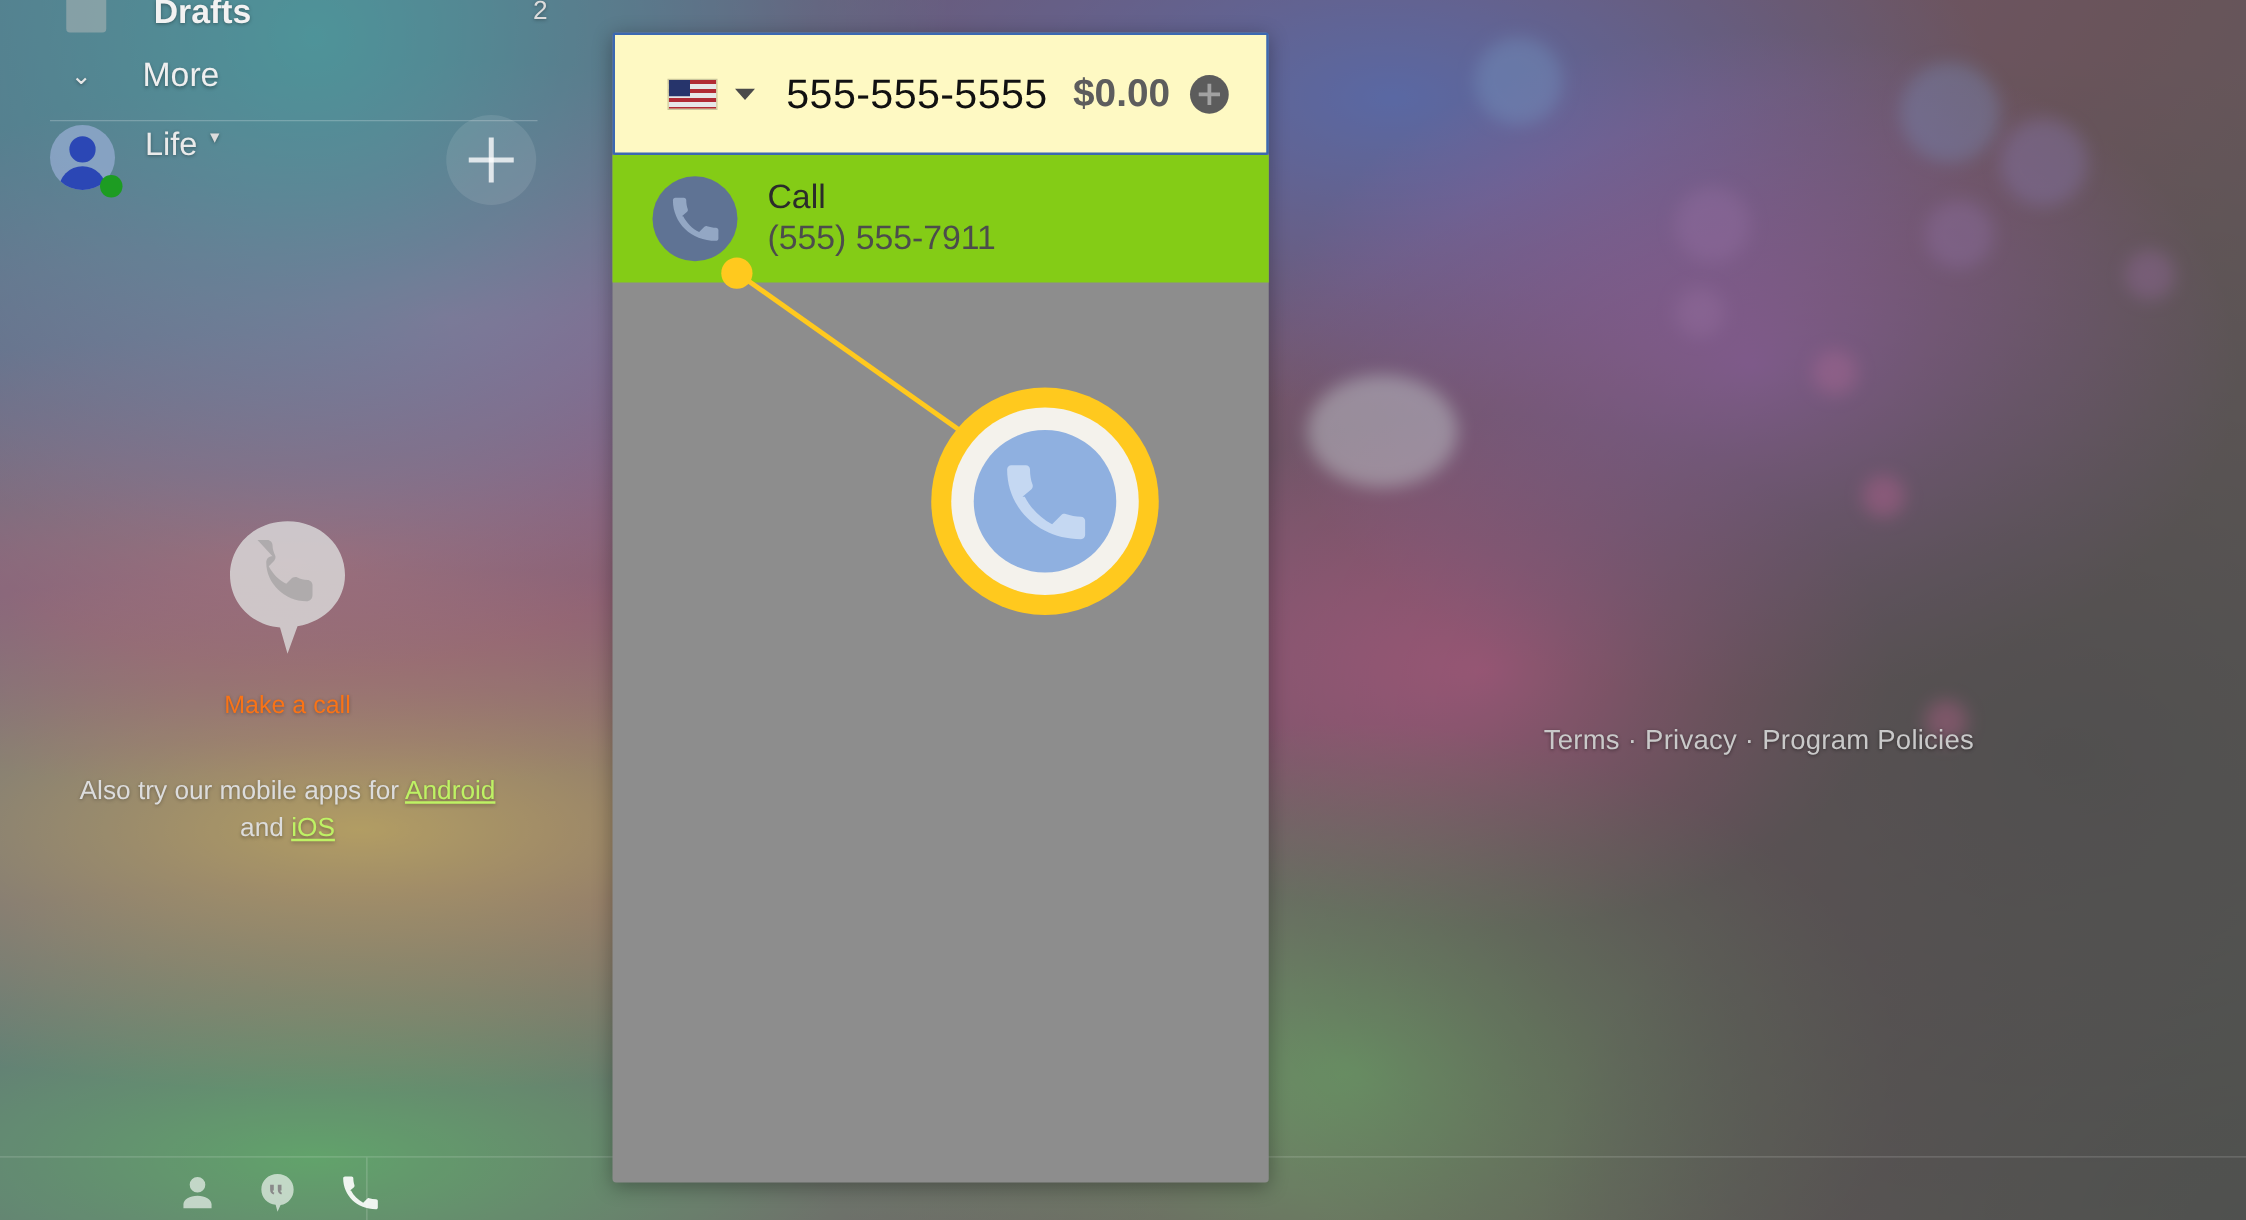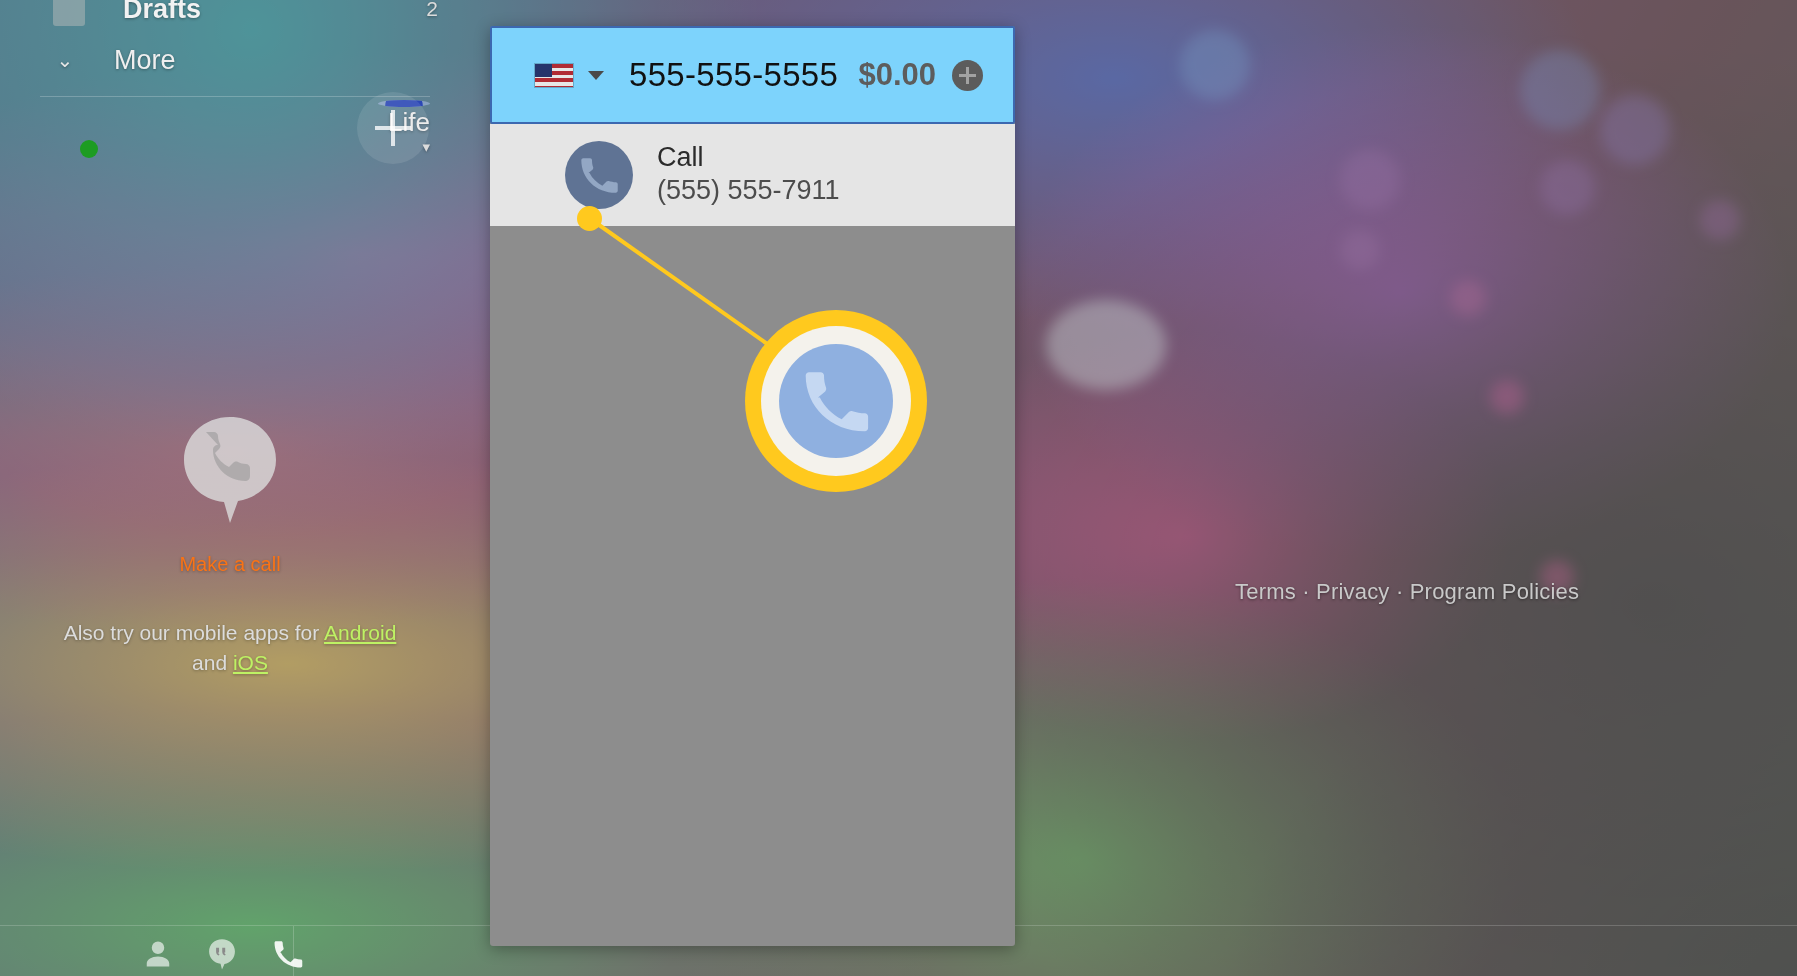--- a/index.html
+++ b/index.html
@@ -41,21 +41,21 @@
   .drafts-row { left:0; top:-12px; width:460px; height:42px; display:flex; align-items:center; }
   .drafts-box { width:32px; height:34px; margin-left:53px; background:rgba(175,182,182,.55); border-radius:3px; }
   .drafts-label { margin-left:38px; font-size:27px; font-weight:bold; color:#f2f2f2; }
   .drafts-count { margin-left:auto; margin-right:22px; font-size:21px; color:#dcdcdc; }
 
   .more-row { left:0; top:38px; width:420px; height:44px; display:flex; align-items:center; }
   .chev { width:34px; margin-left:48px; text-align:center; font-size:20px; color:#e6e6e6; }
   .more-label { margin-left:32px; font-size:27px; color:#efefef; }
 
   .acct-divider { position:absolute; left:40px; top:96px; width:390px; height:1px; background:rgba(255,255,255,.22); }
-  .acct-row { left:0; top:100px; width:430px; height:56px; display:flex; align-items:flex-end;flex-direction:column; }
+  .acct-row { left:0; top:100px; width:430px; height:56px; display:flex; align-items:flex-start; }
   .avatar { position:relative; width:52px; height:52px; margin-left:40px; border-radius:50%;
             background:rgba(150,172,210,.75); overflow:hidden; }
   .avatar .head { position:absolute; left:50%; top:9px; transform:translateX(-50%);
                   width:21px; height:21px; border-radius:50%; background:#2b47b5; }
   .avatar .body { position:absolute; left:50%; bottom:-9px; transform:translateX(-50%);
                   width:38px; height:28px; border-radius:19px 19px 0 0; background:#2b47b5; }
   .avatar-dot { position:absolute; left:80px; top:140px; width:18px; height:18px; border-radius:50%;
                 background:#1d9c22; }
   .acct-name { margin-left:24px; font-size:26px; color:#eaeaea; }
   .acct-caret { margin-left:10px; font-size:15px; color:#dcdcdc; }
@@ -84,40 +84,40 @@
   .tabbar { position:absolute; left:0; top:926px; width:460px; height:50px; }
   .tab { position:absolute; top:8px; width:60px; height:40px; display:flex; align-items:center; justify-content:center; }
   .tab svg { fill:rgba(255,255,255,.62); }
   .tab-people { left:128px; } .tab-hangouts { left:192px; } .tab-calls { left:258px; }
   .tab-calls svg { fill:rgba(255,255,255,.9); }
 
   
   .dialog { position:absolute; left:490px; top:26px; width:525px; height:920px;
             background:#8d8d8d; border-radius:3px; box-shadow:0 3px 16px rgba(0,0,0,.32); }
   .searchbar { position:absolute; left:0; top:0; width:525px; height:98px;
-               border:2px solid #3c68b0; background:#7dd3fc; border-radius:2px;
+               border:2px solid #3c68b0; background:#fef9c3; border-radius:2px;
                display:flex; align-items:center; }
   .flag { width:40px; height:25px; margin-left:42px; position:relative; overflow:hidden;
           border:1px solid rgba(0,0,0,.2); }
   .flag .stripes { position:absolute; inset:0;
     background:repeating-linear-gradient(to bottom,#b12b34 0 3.6px,#e7e7e7 3.6px 7.2px); }
   .flag .canton { position:absolute; left:0; top:0; width:17px; height:13px; background:#26346b; }
   .flag-caret { margin-left:14px; width:0; height:0;
                 border-left:8px solid transparent; border-right:8px solid transparent;
                 border-top:9px solid #4a4a4a; }
   .number-input { margin-left:25px; font-size:33px; color:#111; letter-spacing:.3px; }
   .cost { margin-left:auto; font-size:31px; color:#5d5d5d;font-weight:bold; }
   .add-credit { margin-left:16px; margin-right:30px; width:31px; height:31px; border-radius:50%;
                 background:#5c5c5c; position:relative; }
   .add-credit:before, .add-credit:after { content:""; position:absolute; background:#a2a2a2; }
   .add-credit:before { left:7px; top:14px; width:17px; height:3px; }
   .add-credit:after  { left:14px; top:7px; width:3px; height:17px; }
 
   .suggestion { position:absolute; left:0; top:98px; width:525px; height:102px;
-                background:#e5e5e5; display:flex; align-items:center;padding-left:43px; }
+                background:#84cc16; display:flex; align-items:center; }
   .sugg-avatar { width:68px; height:68px; margin-left:32px; border-radius:50%; background:#5f7394;
                  display:flex; align-items:center; justify-content:center; }
   .sugg-avatar svg { fill:#93a7c4; }
   .sugg-text { margin-left:24px; }
   .sugg-title { font-size:27px; color:#2b2b2b; line-height:1.18; }
   .sugg-sub { font-size:27px; color:#4c4c4c; line-height:1.25; }
 
   
   .callout-line { position:absolute; left:0; top:0; width:1797px; height:976px; pointer-events:none; }
   .mag { position:absolute; left:745px; top:310px; width:182px; height:182px; border-radius:50%;

